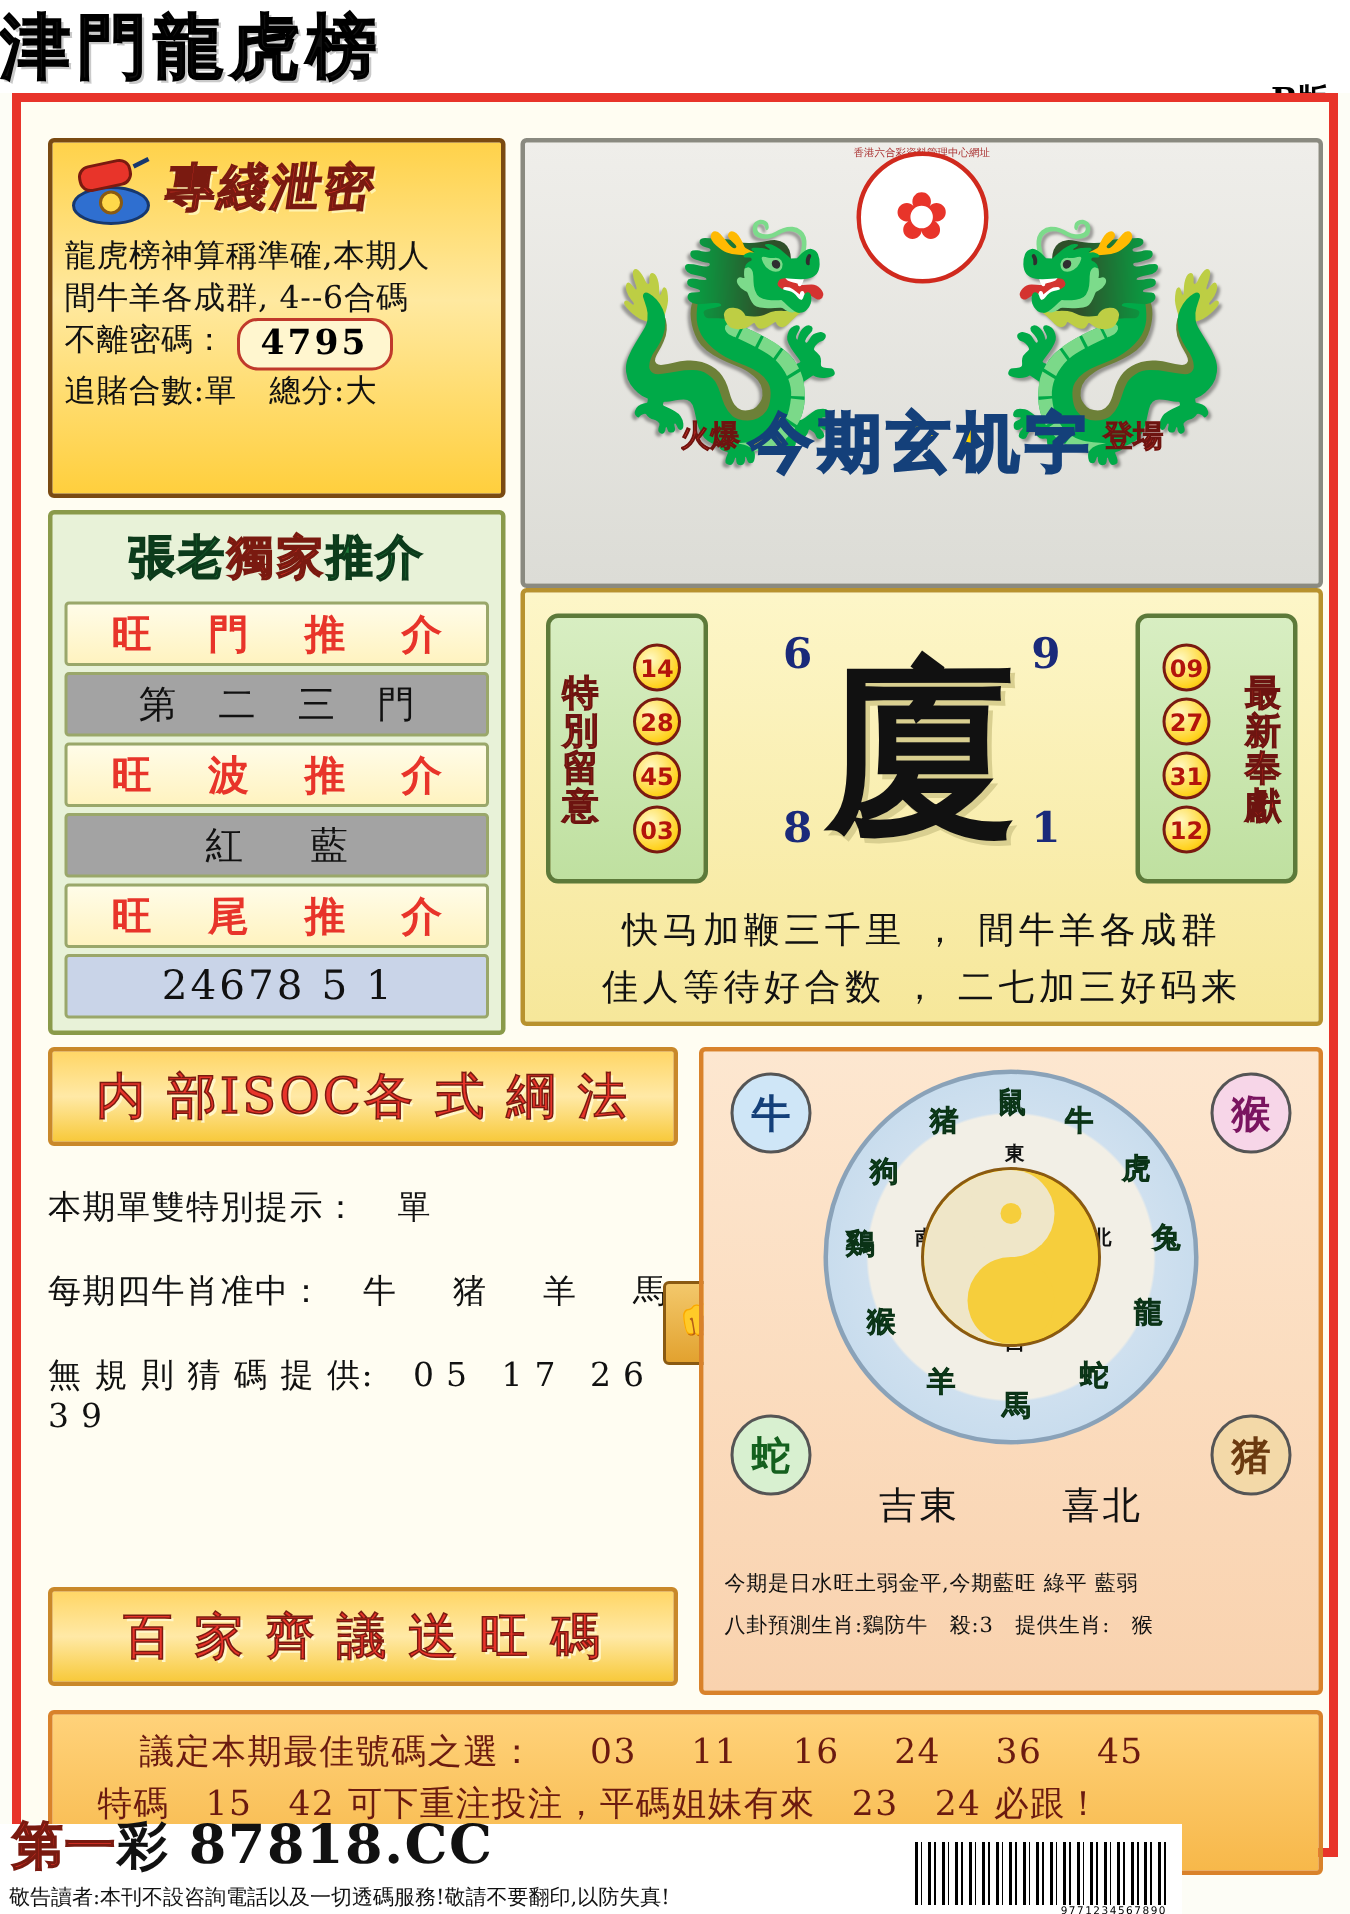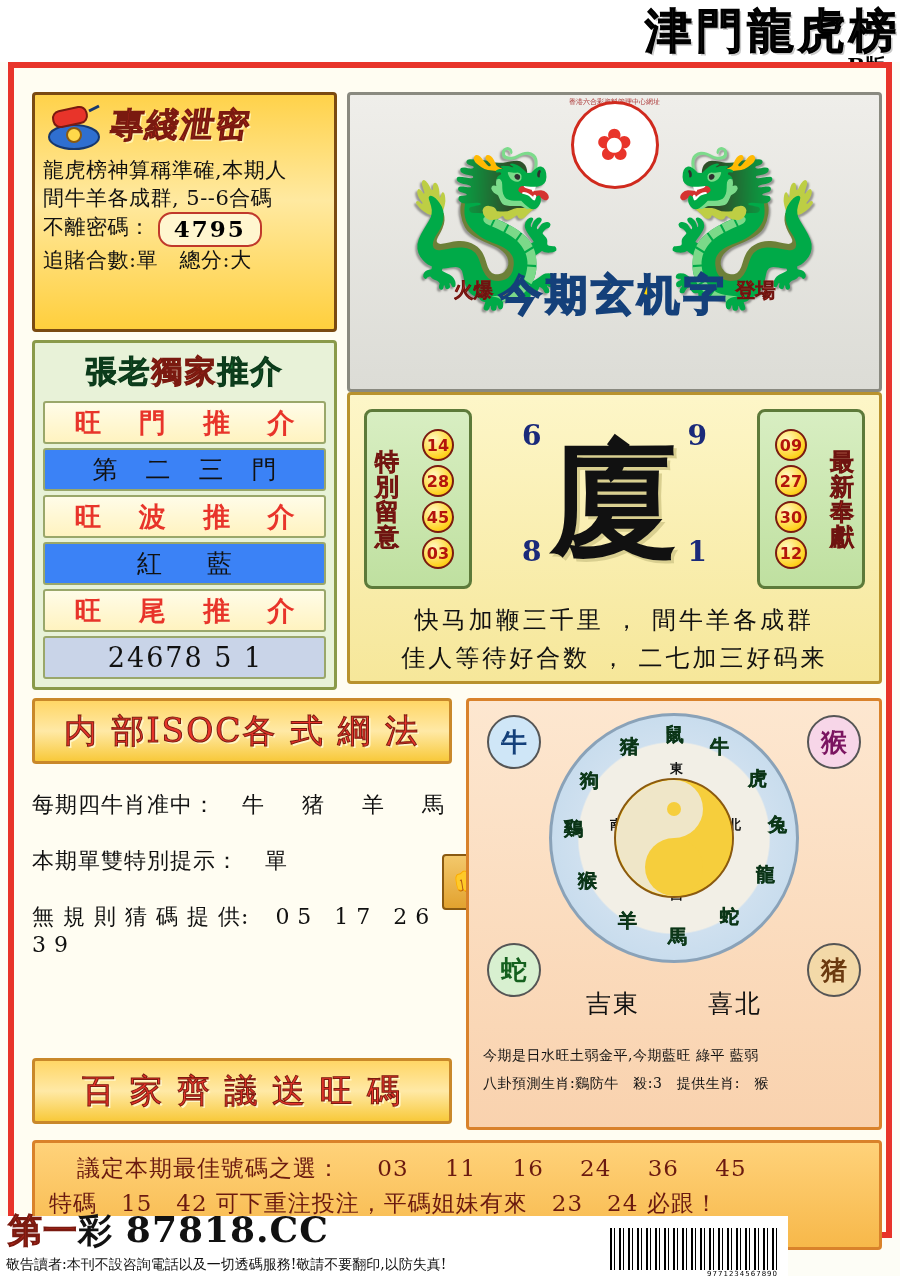--- a/index.html
+++ b/index.html
@@ -17,21 +17,21 @@
   }
   .outer-frame {
     position:absolute;
     left:8px; top:62px; right:8px; bottom:38px;
     border:6px solid #e8342a;
     background:#fffdf2;
   }
   
   .title-bar {
     position:absolute; left:0; top:0; width:900px; height:62px;
-    display:flex; align-items:center; justify-content:flex-end;
+    display:flex; align-items:center; justify-content:flex-start;
     background:#ffffff;
   }
   .title-text {
     font-family:"DejaVu Serif", serif;
     font-weight:bold;
     font-size:47px;
     letter-spacing:4px;
     color:#111;
     -webkit-text-stroke:1px #000;
     text-shadow:2px 2px 0 #c9c9c9;
@@ -111,21 +111,21 @@
     display:flex; align-items:center; justify-content:center;
     font-family:"DejaVu Serif", serif;
   }
   .rec-row.head {
     background:linear-gradient(#fffce8,#fff3c0);
     color:#e8342a;
     font-size:27px; font-weight:bold; letter-spacing:14px;
     text-indent:14px;
   }
   .rec-row.val {
-    background:#3b82f6;
+    background:#a3a3a3;
     color:#111;
     font-size:25px; letter-spacing:10px; text-indent:10px;
   }
   .rec-row.val.tail {
     background:#c9d4e8;
     font-size:27px; letter-spacing:2px; text-indent:2px;
   }
   
   #xuanji {
     left:333px; top:24px; width:535px; height:300px;
@@ -340,21 +340,21 @@
     letter-spacing:0.5px;
   }
   .z-note.n1 { top:346px; }
   .z-note.n2 { top:374px; }
   
   #bottom {
     left:18px; top:1072px; width:850px; height:110px;
     background:linear-gradient(#ffd27a,#f7b84a);
     border:3px solid #d9822b;
     border-radius:4px;
-    padding:8px 14px;
+    padding:8px 30px;
   }
   .b-line {
     font-family:"DejaVu Serif", serif;
     font-size:23px; color:#6b1a10;
     letter-spacing:1px;
     line-height:1.5;
     white-space:nowrap;
   }
   .b-line.l3 { font-size:21px; }
   .b-nums span { margin-left:28px; }
@@ -405,21 +405,21 @@
           <svg viewBox="0 0 62 48" width="62" height="48">
             <ellipse cx="31" cy="34" rx="25" ry="12" fill="#2f6fd0" stroke="#17386e" stroke-width="2"></ellipse>
             <circle cx="31" cy="32" r="7" fill="#ffd84a" stroke="#8a5a12" stroke-width="2"></circle>
             <rect x="10" y="6" width="34" height="16" rx="7" fill="#e8342a" stroke="#7a1a10" stroke-width="2" transform="rotate(-12 27 14)"></rect>
             <path d="M46 8 L56 3" stroke="#17386e" stroke-width="3" fill="none"></path>
           </svg>
         </div>
         <div class="hl-title">專綫泄密</div>
       </div>
       <div class="hl-line">龍虎榜神算稱準確,本期人</div>
-      <div class="hl-line">間牛羊各成群, 5--6合碼</div>
+      <div class="hl-line">間牛羊各成群, 4--6合碼</div>
       <div class="hl-line">
         <span>不離密碼：</span>
         <span class="code-pill">4795</span>
       </div>
       <div class="hl-line">追賭合數:單　總分:大</div>
     </div>
 
     <div class="box" id="recommend">
       <div class="rec-title">
         <span class="g">張老</span><span class="r">獨家</span><span class="g">推介</span>
@@ -464,21 +464,21 @@
       <div class="corner-num cn-tr">9</div>
       <div class="corner-num cn-bl">8</div>
       <div class="corner-num cn-br">1</div>
 
       <div class="big-word">廈</div>
 
       <div class="ball-col right">
         <div class="balls">
           <div class="ball">09</div>
           <div class="ball">27</div>
-          <div class="ball">30</div>
+          <div class="ball">31</div>
           <div class="ball">12</div>
         </div>
         <div class="col-label">
           <span>最新奉獻</span>
         </div>
       </div>
 
       <div class="poem">
         <div>快马加鞭三千里 ， 間牛羊各成群</div>
         <div>佳人等待好合数 ， 二七加三好码来</div>
@@ -486,24 +486,24 @@
     </div>
 
     <div class="box" id="internal">
       <div class="banner">
         <div class="t">内 部ISOC各 式 綱 法</div>
       </div>
     </div>
 
     <div class="mid-lines">
       <div class="mid-line">
+        <span>本期單雙特別提示：</span><span class="sp">單</span>
+      </div>
+      <div class="mid-line">
         <span>每期四牛肖准中：</span><span class="sp">牛　猪　羊　馬</span>
-      </div>
-      <div class="mid-line">
-        <span>本期單雙特別提示：</span><span class="sp">單</span>
       </div>
       <div class="mid-line">
         <span>無 規 則 猜 碼 提 供:</span><span class="sp">05 17 26 39</span>
       </div>
     </div>
 
     <div class="fist">👊</div>
 
     <div class="box" id="baijia">
       <div class="banner">

